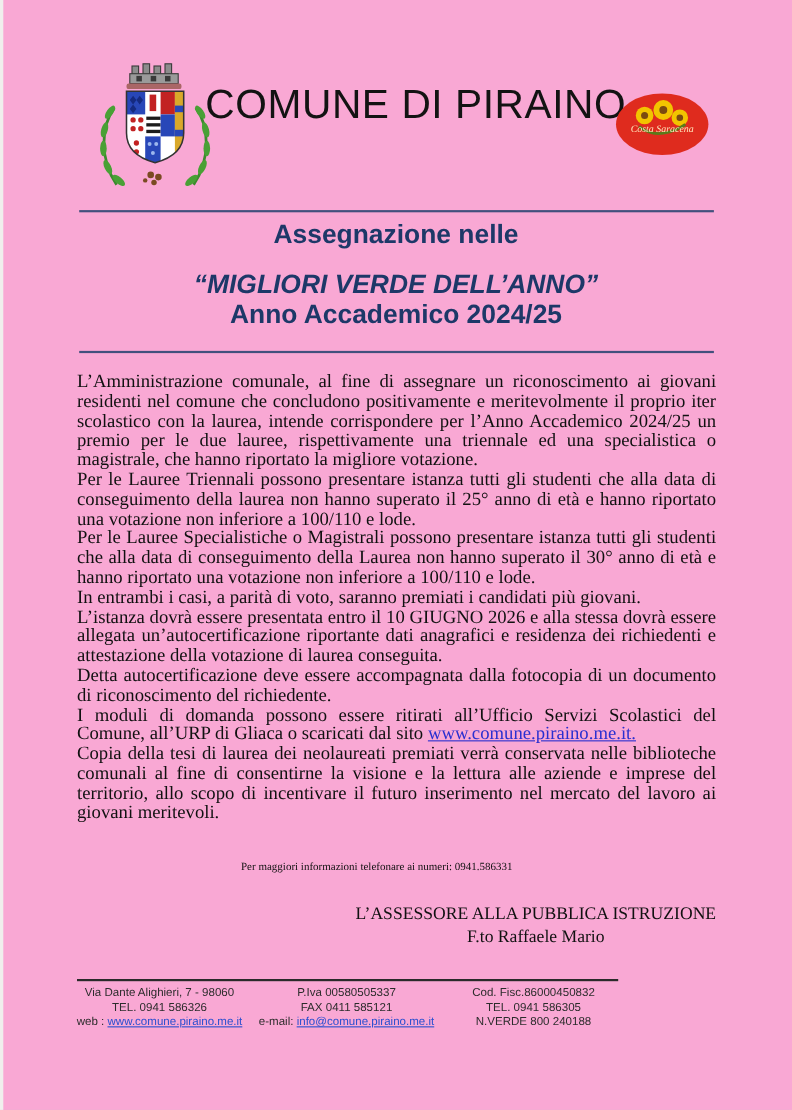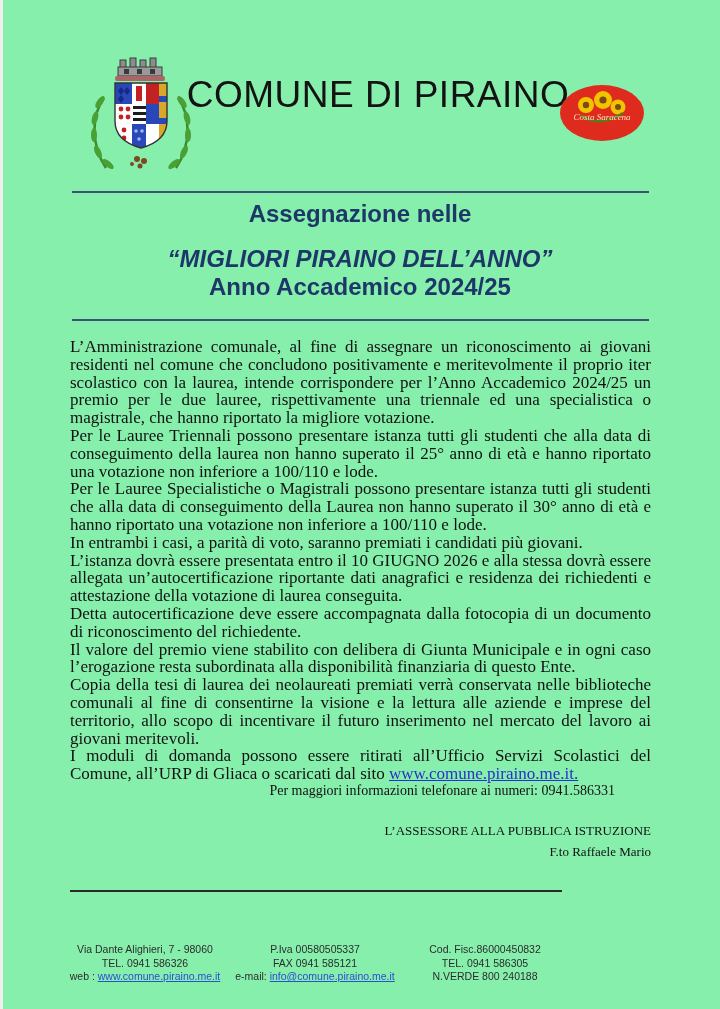--- a/index.html
+++ b/index.html
@@ -1,17 +1,17 @@
 <!DOCTYPE html>
 <html><head>
 <meta charset="utf-8">
 <style>
   html,body{margin:0;padding:0;background:#e8e8e8;}
   .page{
-    position:relative;width:720px;height:1009px;background:#86efac;
+    position:relative;width:720px;height:1009px;background:#f9a8d4;
     margin:0 auto;overflow:hidden;
     font-family:"Liberation Serif", serif;color:#111;
     box-shadow:0 0 4px rgba(0,0,0,.2);
   }
   
   .crest{position:absolute;left:84px;top:56px;width:114px;height:122px;}
   .header-text{position:absolute;left:166px;top:74px;width:424px;text-align:center;}
   .h-title{font-family:"Liberation Sans",sans-serif;font-size:37px;font-weight:400;
            letter-spacing:.5px;color:#131313;line-height:42px;white-space:nowrap;}
   .h-sub{font-family:"Liberation Sans",sans-serif;font-size:24px;font-weight:400;
@@ -26,31 +26,31 @@
   .title-block div{font-size:24px;line-height:28px;}
   .tline2{font-style:italic;margin-top:17px;}
   .tline3{}
   
   .body-text{position:absolute;left:70px;top:338px;width:581px;
     font-size:17px;line-height:17.8px;text-align:justify;}
   .body-text p{margin:0;}
   .bold{font-weight:normal;}
   a.doclink{color:#2a2fd0;text-decoration:underline;cursor:pointer;}
   
-  .info-line{position:absolute;left:70px;top:783px;width:545px;text-align:right;
-    font-size:14px;}
+  .info-line{position:absolute;left:70px;top:783px;width:545px;text-align:center;
+    font-size:10px;}
   .signature{position:absolute;left:70px;top:820px;width:581px;}
-  .sig-inner{margin-left:auto;width:max-content;text-align:right;
-    font-size:13px;line-height:21px;}
+  .sig-inner{margin-left:auto;width:max-content;text-align:center;
+    font-size:16px;line-height:21px;}
   
   .footer-rule{position:absolute;left:70px;top:890px;width:492px;height:2px;background:#2a2a2a;}
   .footer{position:absolute;left:60px;top:896px;width:510px;display:flex;
     font-family:"Liberation Sans",sans-serif;font-size:10.5px;line-height:13.5px;
     color:#2c2c2c;text-align:center;}
-  .fcol{flex:1;margin-top:47px;}
+  .fcol{flex:1;}
   a.flink{color:#2a4fd0;text-decoration:underline;cursor:pointer;}
   .scan-edge{position:absolute;left:0;top:0;width:3px;height:1009px;background:#f0efed;}
 </style>
 </head>
 <body>
 
 <div class="page">
   <div class="scan-edge"></div>
 
   <div class="crest">
@@ -145,56 +145,55 @@
           <circle cx="59" cy="24" r="3" fill="#7a4a10"></circle>
         <path d="M22,32 q10,8 22,6 q12,-2 20,-8" stroke="#5a7a1a" stroke-width="2.5" fill="none"></path>
       </g>
       <text x="43" y="37" text-anchor="middle" font-family="Liberation Serif, serif" font-style="italic" font-size="9" fill="#ffe2b8">Costa Saracena</text>
     </svg>
   </div>
 
   <div class="rule rule1"></div>
   <div class="title-block">
     <div class="tline1">Assegnazione nelle</div>
-    <div class="tline2">“MIGLIORI PIRAINO DELL’ANNO”</div>
+    <div class="tline2">“MIGLIORI VERDE DELL’ANNO”</div>
     <div class="tline3">Anno Accademico 2024/25</div>
   </div>
   <div class="rule rule2"></div>
 
   <div class="body-text">
       <p><span>L’Amministrazione comunale, al fine di assegnare un riconoscimento ai giovani residenti nel comune che concludono positivamente e meritevolmente il proprio iter scolastico con la laurea, intende corrispondere per l’Anno Accademico 2024/25 un premio per le due lauree, rispettivamente una triennale ed una specialistica o magistrale, che hanno riportato la migliore votazione.</span></p>
       <p><span>Per le Lauree Triennali possono presentare istanza tutti gli studenti che alla data di conseguimento della laurea non hanno superato il 25° anno di età e hanno riportato una votazione non inferiore a 100/110 e lode.</span></p>
       <p><span>Per le Lauree Specialistiche o Magistrali possono presentare istanza tutti gli studenti che alla data di conseguimento della Laurea non hanno superato il 30° anno di età e hanno riportato una votazione non inferiore a 100/110 e lode.</span></p>
       <p><span>In entrambi i casi, a parità di voto, saranno premiati i candidati più giovani.</span></p>
       <p><span>L’istanza dovrà essere presentata entro il </span><span class="bold">10 GIUGNO 2026</span><span> e alla stessa dovrà essere allegata un’autocertificazione riportante dati anagrafici e residenza dei richiedenti e attestazione della votazione di laurea conseguita.</span></p>
       <p><span>Detta autocertificazione deve essere accompagnata dalla fotocopia di un documento di riconoscimento del richiedente.</span></p>
-      <p><span>Il valore del premio viene stabilito con delibera di Giunta Municipale e in ogni caso l’erogazione resta subordinata alla disponibilità finanziaria di questo Ente.</span></p>
+      <p><span>I moduli di domanda possono essere ritirati all’Ufficio Servizi Scolastici del Comune, all’URP di Gliaca o scaricati dal sito </span><a class="doclink">www.comune.piraino.me.it.</a></p>
       <p><span>Copia della tesi di laurea dei neolaureati premiati verrà conservata nelle biblioteche comunali al fine di consentirne la visione e la lettura alle aziende e imprese del territorio, allo scopo di incentivare il futuro inserimento nel mercato del lavoro ai giovani meritevoli.</span></p>
-      <p><span>I moduli di domanda possono essere ritirati all’Ufficio Servizi Scolastici del Comune, all’URP di Gliaca o scaricati dal sito </span><a class="doclink">www.comune.piraino.me.it.</a></p>
     </div>
 
   <div class="info-line">Per maggiori informazioni telefonare ai numeri: 0941.586331</div>
 
   <div class="signature">
     <div class="sig-inner">
       <div>L’ASSESSORE ALLA PUBBLICA ISTRUZIONE</div>
       <div>F.to Raffaele Mario</div>
     </div>
   </div>
 
   <div class="footer-rule"></div>
   <div class="footer">
     <div class="fcol">
       <div>Via Dante Alighieri, 7 - 98060</div>
       <div>TEL. 0941 586326</div>
       <div><span>web : </span><a class="flink">www.comune.piraino.me.it</a></div>
     </div>
     <div class="fcol">
       <div>P.Iva 00580505337</div>
-      <div>FAX 0941 585121</div>
+      <div>FAX 0411 585121</div>
       <div><span>e-mail: </span><a class="flink">info@comune.piraino.me.it</a></div>
     </div>
     <div class="fcol">
       <div>Cod. Fisc.86000450832</div>
       <div>TEL. 0941 586305</div>
       <div>N.VERDE 800 240188</div>
     </div>
   </div>
 </div>
 

